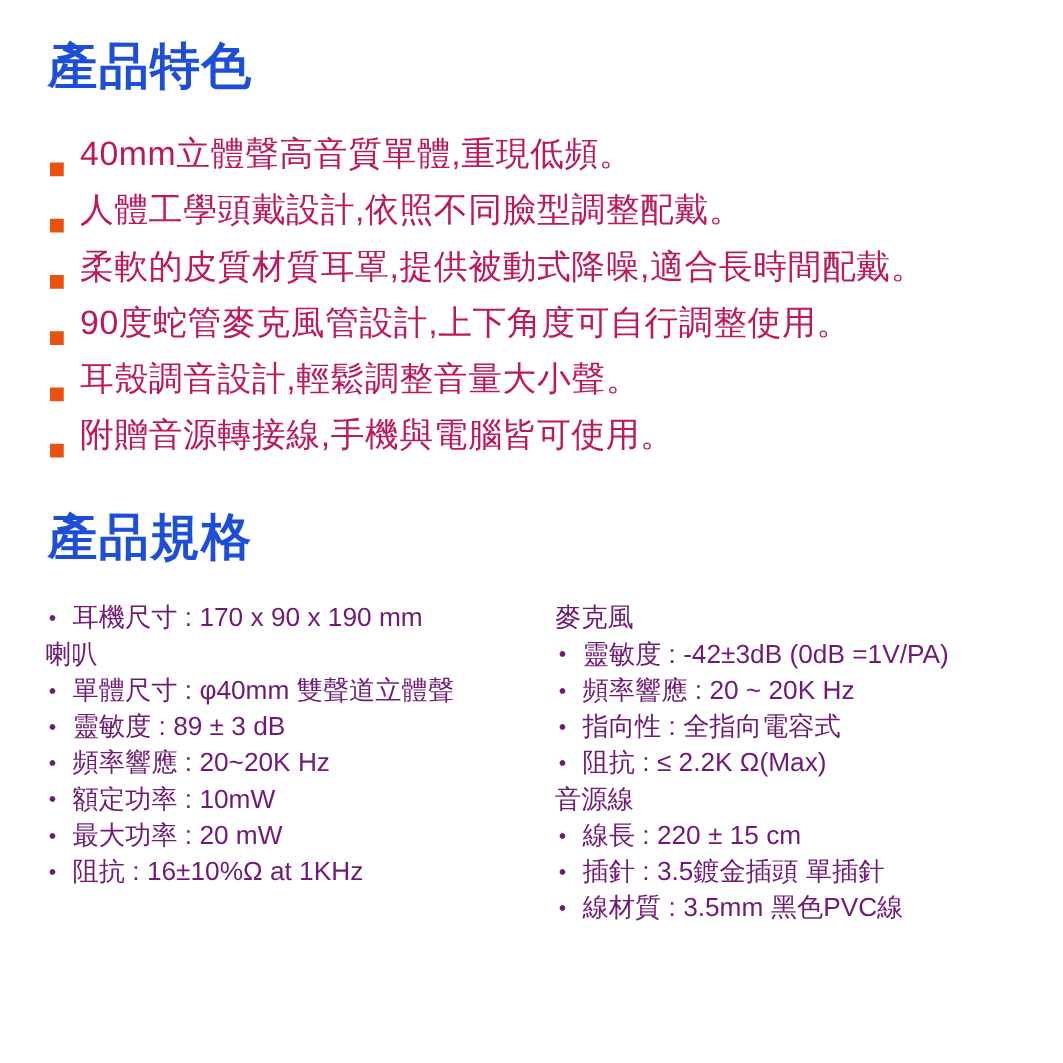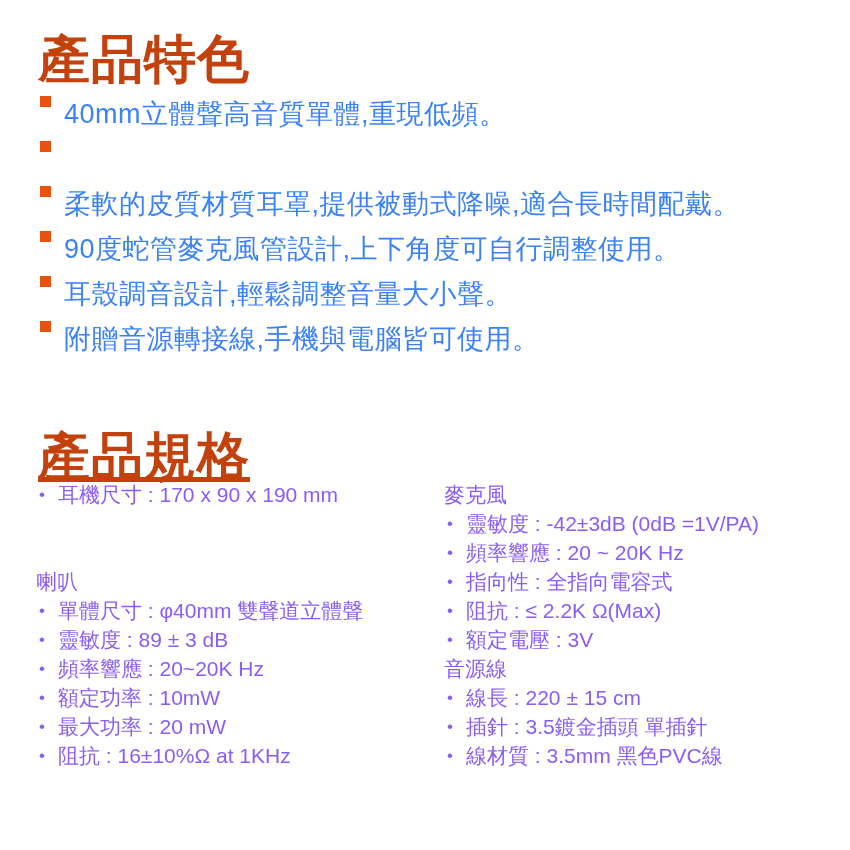--- a/index.html
+++ b/index.html
@@ -8,93 +8,94 @@
     position:relative;
     background:#ffffff;
     font-family:"Liberation Sans","DejaVu Sans",sans-serif;
     color:#1a1a1a;
     overflow:hidden;
   }
 
   .section-title {
     position:absolute;
     left:38px;
-    font-size:52px;
+    font-size:40px;
     font-weight:bold;
     line-height:1;
-    color:#c2410c;
+    color:#1d4ed8;
     letter-spacing:1px;
   }
   #features-title { top:33px; }
-  #specs-title   { top:430px;text-decoration:underline; }
+  #specs-title   { top:410px; }
 
   .features {
     position:absolute;
     left:40px;
     top:96px;
     list-style:none;
   }
   .feature-item {
     display:flex;
-    align-items:flex-start;
+    align-items:flex-end;
     height:45px;
     font-size:27px;
     letter-spacing:0.5px;
     white-space:nowrap;
-    color:#3b82f6;
+    color:#be185d;
   }
   .sq {
     width:11px;
     height:11px;
     background:#e8520e;
     margin-right:13px;
     flex:none;
   }
 
   .spec-col {
     position:absolute;
     top:480px;
     width:405px;
     font-size:21px;
     line-height:29px;
-    color:#8b5cf6;
+    color:#701a75;
     white-space:nowrap;
   }
   #spec-col-left  { left:36px; }
   #spec-col-right { left:444px; }
 
   .spec-header { font-weight:normal; }
   .spec-item {
     position:relative;
     padding-left:22px;
   }
   .spec-item::before {
     content:"\2022";
     position:absolute;
     left:3px;
     top:0;
     font-size:17px;
   }
-  .group-speaker { margin-top:58px; }
+  .group-speaker { }
   .group-cable   { }
 </style>
 </head>
 <body>
 
 <div>
 
   <h1 class="section-title" id="features-title">產品特色</h1>
 
   <ul class="features">
     <li class="feature-item">
       <span class="sq"></span>
       <span>40mm立體聲高音質單體,重現低頻。</span>
     </li>
     <li class="feature-item">
       <span class="sq"></span>
+      <span>人體工學頭戴設計,依照不同臉型調整配戴。</span>
     </li>
     <li class="feature-item">
       <span class="sq"></span>
       <span>柔軟的皮質材質耳罩,提供被動式降噪,適合長時間配戴。</span>
     </li>
     <li class="feature-item">
       <span class="sq"></span>
       <span>90度蛇管麥克風管設計,上下角度可自行調整使用。</span>
     </li>
     <li class="feature-item">
@@ -124,21 +125,20 @@
     </div>
   </div>
 
   <div class="spec-col" id="spec-col-right">
     <div>
       <div class="spec-header">麥克風</div>
       <div class="spec-item">靈敏度 : -42±3dB (0dB =1V/PA)</div>
       <div class="spec-item">頻率響應 : 20 ~ 20K Hz</div>
       <div class="spec-item">指向性 : 全指向電容式</div>
       <div class="spec-item">阻抗 : ≤ 2.2K  Ω(Max)</div>
-      <div class="spec-item">額定電壓 : 3V</div>
     </div>
     <div class="group-cable">
       <div class="spec-header">音源線</div>
       <div class="spec-item">線長 : 220 ± 15 cm</div>
       <div class="spec-item">插針 : 3.5鍍金插頭 單插針</div>
       <div class="spec-item">線材質 : 3.5mm 黑色PVC線</div>
     </div>
   </div>
 
 </div>

